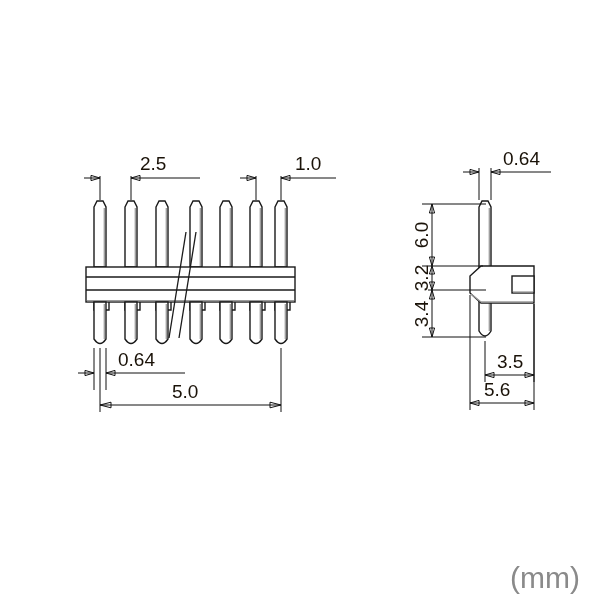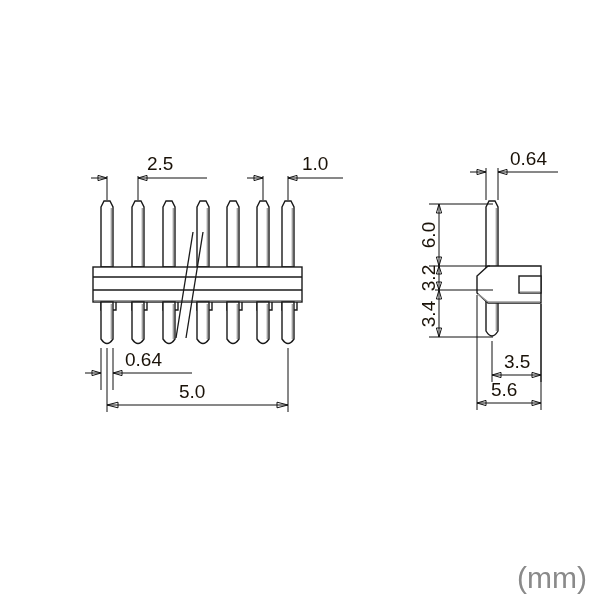--- a/index.html
+++ b/index.html
@@ -9,21 +9,21 @@
   }
   body {
     width: 600px;
     height: 600px;
     position: relative;
     overflow: hidden;
     font-family: "Liberation Sans", sans-serif;
   }
   #drawing-root {
     position: absolute;
-    left: 7px;
+    left: 0;
     top: 0;
     width: 568px;
     height: 600px;
   }
   svg#cad {
     display: block;
     width: 600px;
     height: 600px;
     background: #ffffff;
   }

